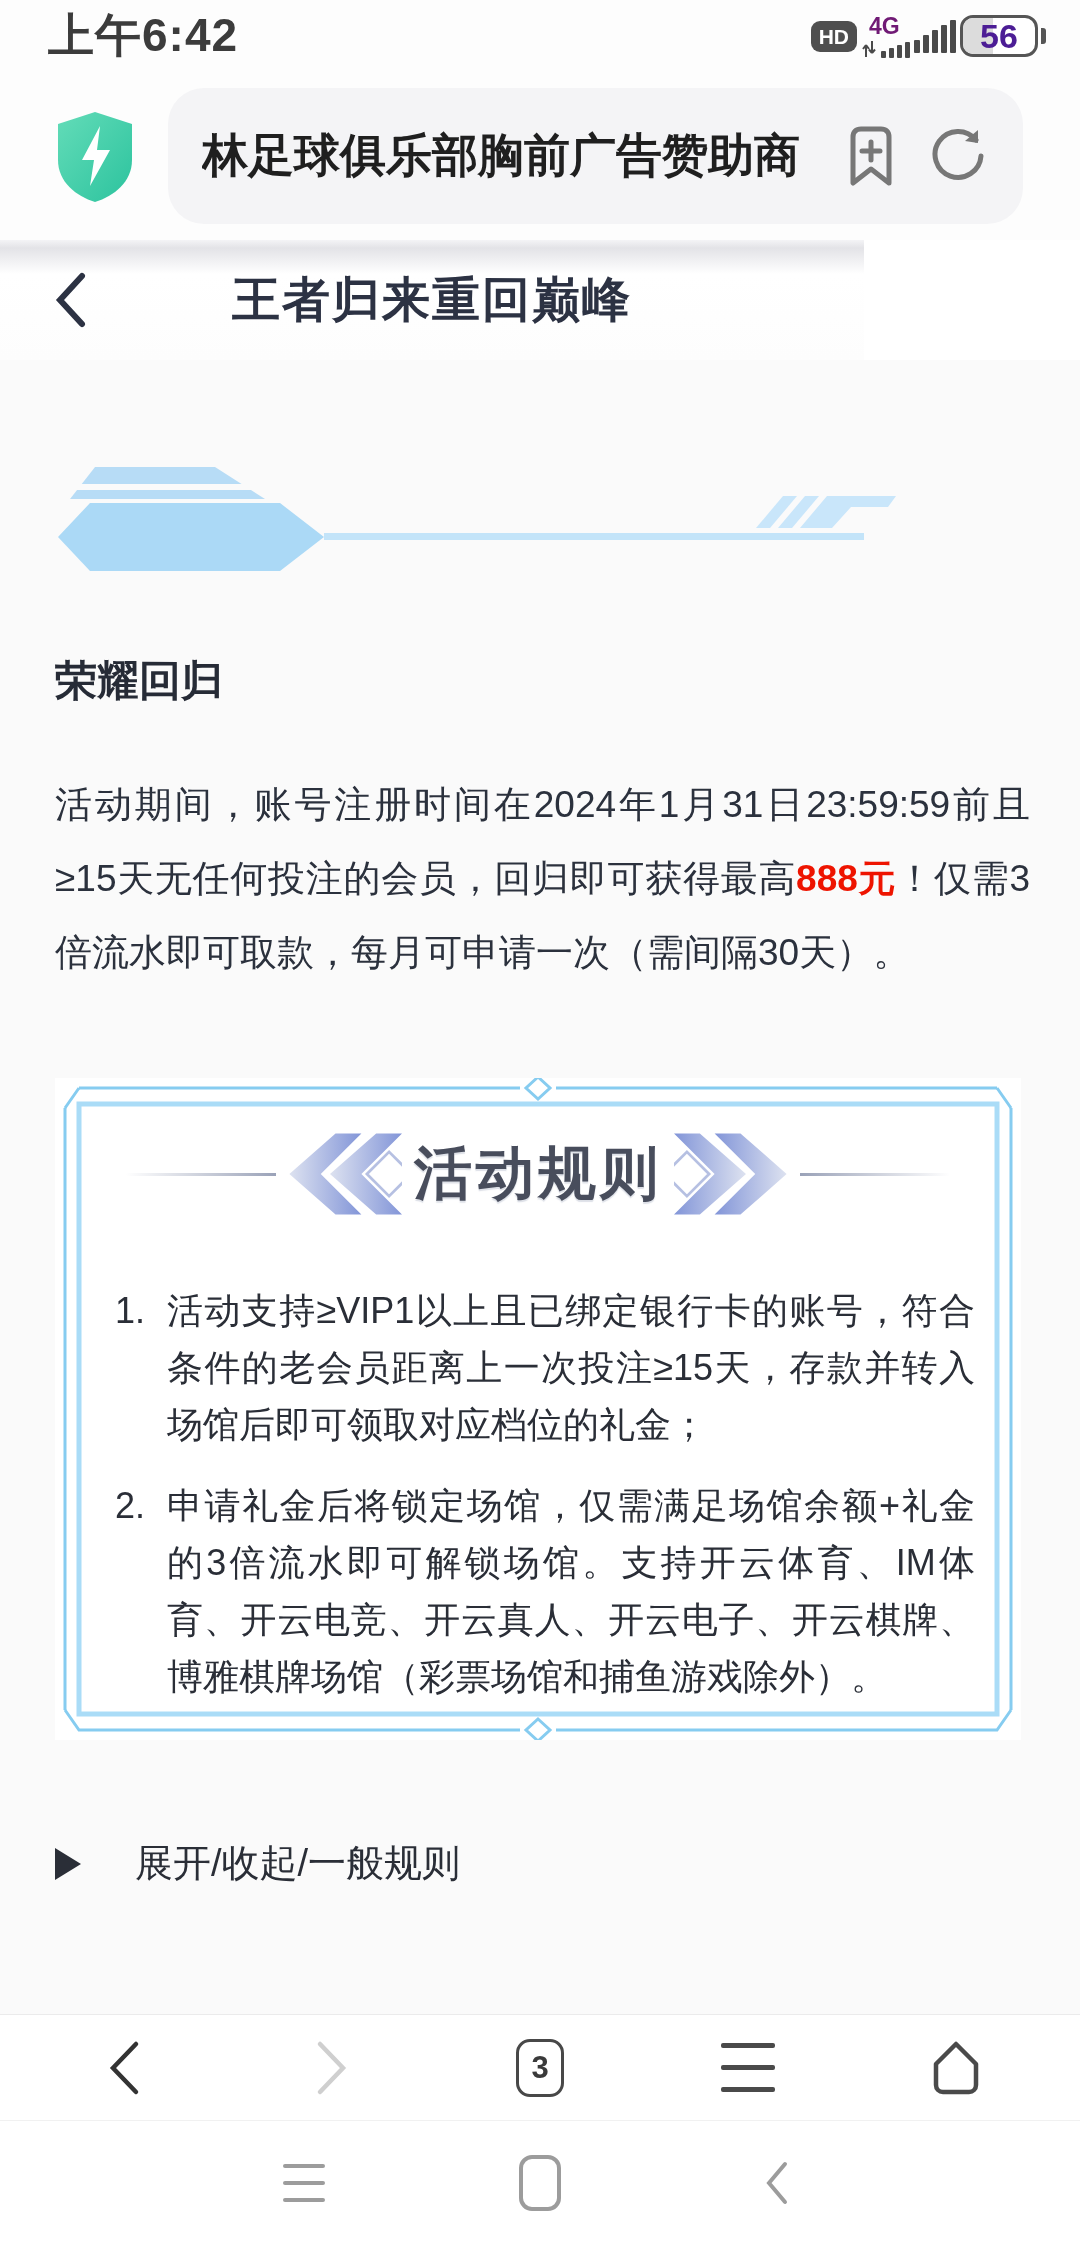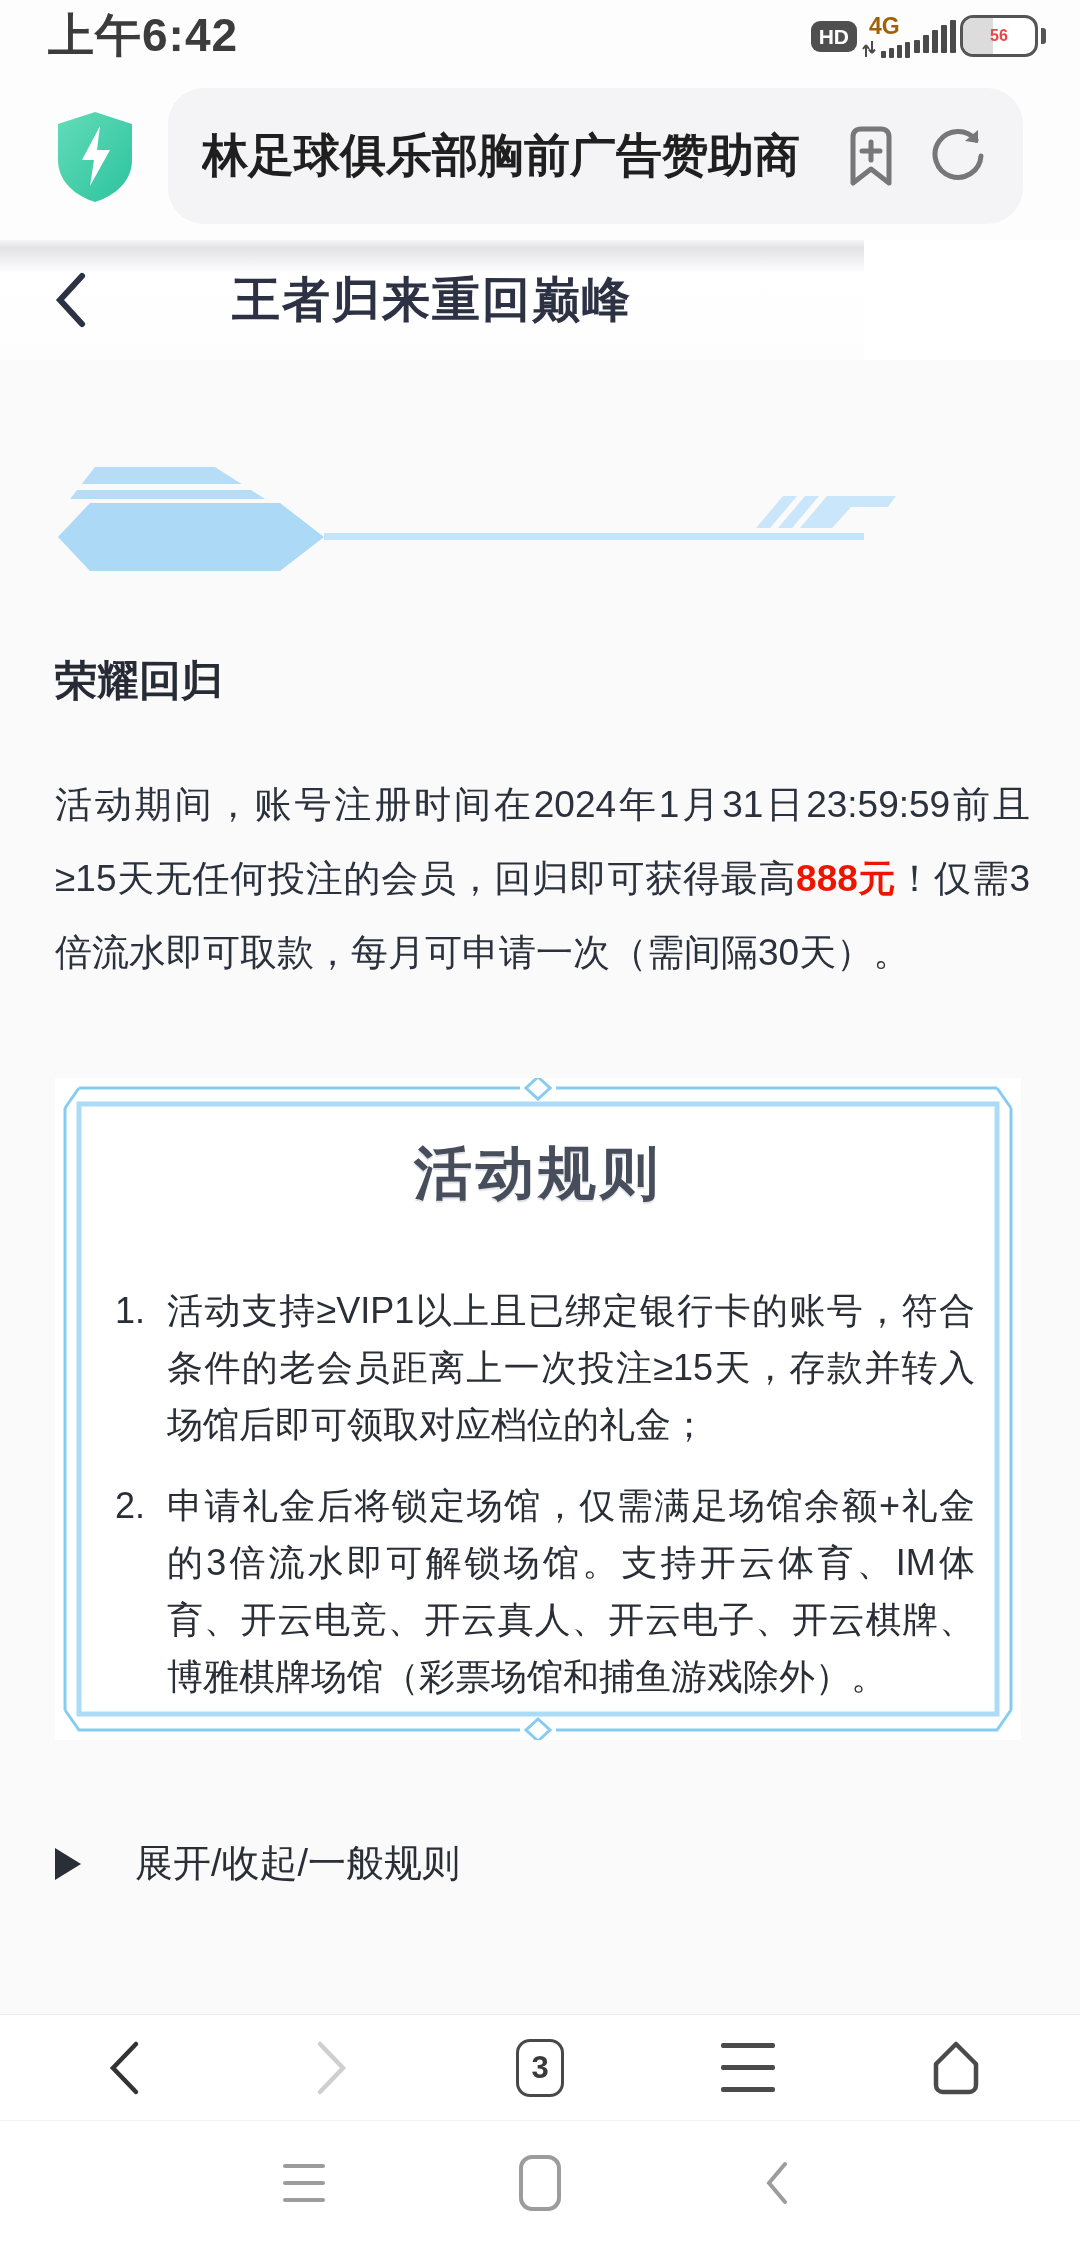--- a/index.html
+++ b/index.html
@@ -12,30 +12,30 @@
   }
   
   .status-bar { position:absolute; left:0; top:0; width:1080px; height:72px;
     background:#fdfdfd; display:flex; align-items:center; justify-content:space-between;
     padding:0 34px 0 48px; }
   .time { font-size:46px; font-weight:700; color:#3c3c3c; letter-spacing:1px; }
   .status-right { display:flex; align-items:center; gap:4px; }
   .hd-badge { background:#4f4f4f; color:#fff; font-size:21px; font-weight:700;
     border-radius:9px; padding:5px 8px; line-height:1; }
   .net-cluster { display:flex; flex-direction:column; align-items:flex-start; line-height:1; }
-  .net-4g { font-size:23px; font-weight:700; color:#a16207; margin-left:8px; }
+  .net-4g { font-size:23px; font-weight:700; color:#701a75; margin-left:8px; }
   .net-sub { display:flex; align-items:flex-end; gap:4px; margin-top:2px; }
   .sig-bars { display:flex; align-items:flex-end; gap:3px; }
   .sig-bars i { display:block; width:5px; background:#4a4a4a; border-radius:1px; }
   .sig-big i { width:6px; }
   .battery { position:relative; width:78px; height:42px; border:3px solid #555;
     border-radius:13px; display:flex; align-items:center; justify-content:center;
     overflow:hidden; background:#fff; }
   .battery .fill { position:absolute; left:0; top:0; bottom:0; width:42%; background:#dcdcdc; }
-  .battery .num { position:relative; font-size:16px; font-weight:600; color:#ef4444; }
+  .battery .num { position:relative; font-size:34px; font-weight:600; color:#4c1d95; }
   .battery-tip { width:5px; height:16px; background:#555; border-radius:0 3px 3px 0; margin-left:3px; }
   
   .addr-row { position:absolute; left:0; top:72px; width:1080px; height:168px;
     background:#fdfdfd; display:flex; align-items:center; }
   .shield { margin-left:52px; width:86px; height:96px; flex:0 0 auto; }
   .url-field { margin-left:30px; width:855px; height:136px; background:#f4f4f6;
     border-radius:36px; display:flex; align-items:center; padding:0 34px; }
   .url-text { flex:1; font-size:46px; font-weight:600; color:#1f1f1f;
     white-space:nowrap; overflow:hidden; }
   .url-icons { display:flex; align-items:center; gap:34px; }
@@ -53,21 +53,21 @@
   .badge-text { position:absolute; left:58px; top:140px; width:216px; text-align:center;
     font-size:36px; font-weight:700; color:#2d3a52; letter-spacing:2px; }
   .heading { position:absolute; left:55px; top:293px; font-size:42px; font-weight:800; color:#262b36; }
   .para { position:absolute; left:55px; top:408px; width:975px;
     font-size:37px; line-height:74px; font-weight:500; color:#2b313d; text-align:justify; }
   .para .hl { font-weight:800; }
   
   .rules-box { position:absolute; left:55px; top:718px; width:966px; height:662px; background:#ffffff; }
   .rules-border { position:absolute; left:0; top:0; }
   .rules-title-row { position:absolute; left:0; top:48px; width:100%; height:96px;
-    display:flex; align-items:center; justify-content:center; gap:6px;flex-direction:column; }
+    display:flex; align-items:center; justify-content:center; gap:6px; }
   .tline { width:150px; height:3px; background:linear-gradient(90deg,rgba(150,158,180,0),#9aa2b8); }
   .tline.r { background:linear-gradient(90deg,#9aa2b8,rgba(150,158,180,0)); }
   .rules-title { font-size:58px; font-weight:800; color:#484d5c; letter-spacing:4px;
     padding:0 6px; text-shadow:0 2px 1px rgba(120,130,160,.25); }
   .rules-list { position:absolute; left:60px; top:204px; right:46px; list-style:none; }
   .rules-list li { position:relative; padding-left:52px; font-size:36px; line-height:57px;
     font-weight:500; color:#2a2e37; text-align:justify; margin-bottom:24px; }
   .rules-list li .num { position:absolute; left:0; top:0; }
   
   .expand-row { position:absolute; left:55px; top:1478px; display:flex; align-items:center; gap:14px; }

